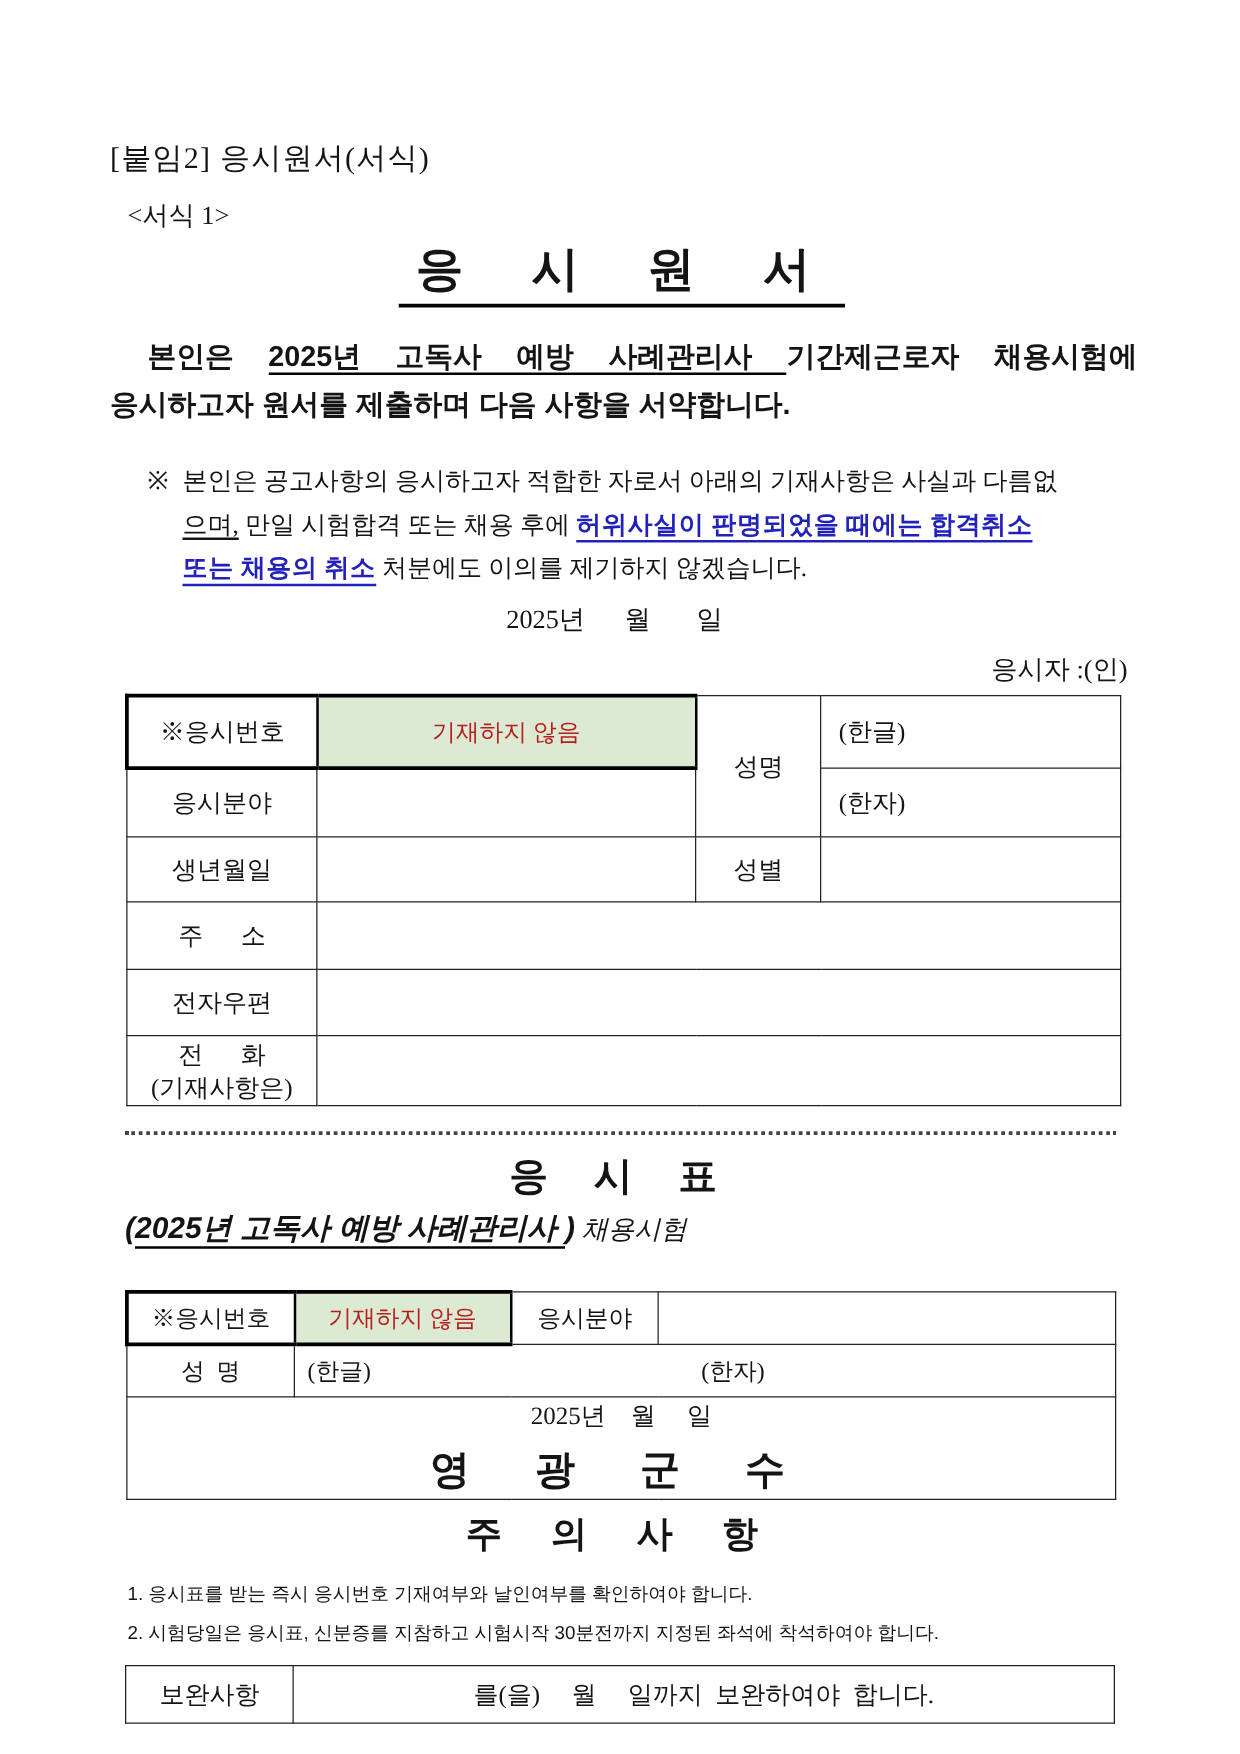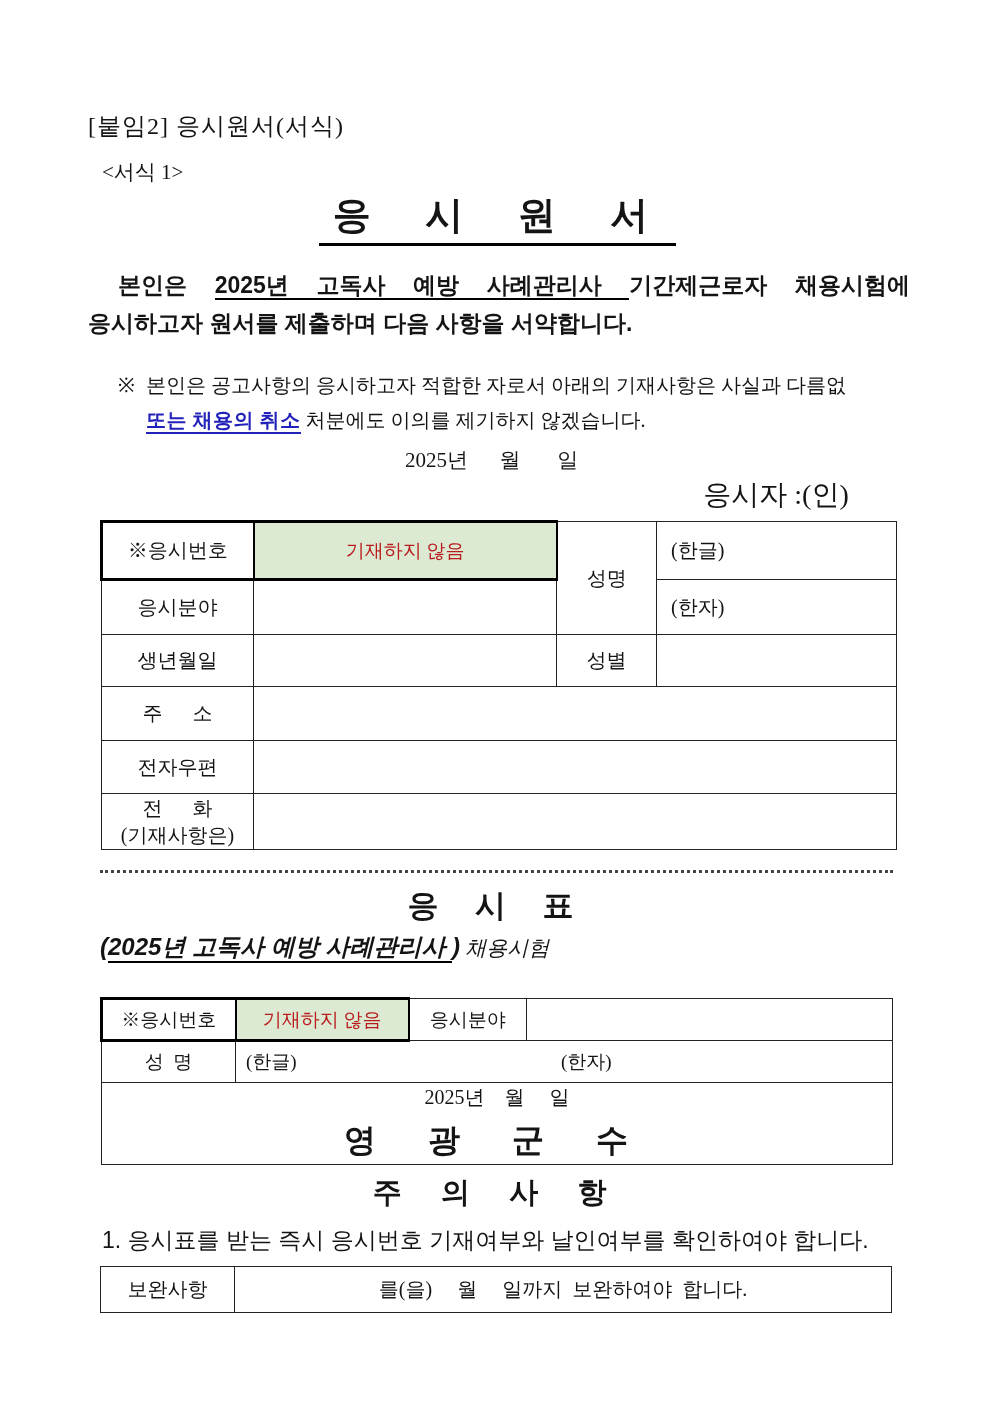--- a/index.html
+++ b/index.html
@@ -35,21 +35,21 @@
   .note .cont { margin-left:28px; }
   .note .marker { display:inline-block; width:28px; }
   .u-plain { text-decoration:underline; text-underline-offset:4px; }
   .blue-u {
     color:#2222bb; font-weight:bold;
     border-bottom:2px solid #2222bb; padding-bottom:1px;
     letter-spacing:0.5px;
   }
 
   .date-line { margin-top:8px; margin-left:305px; font-size:21px; white-space:pre; }
-  .applicant-line { display:flex; justify-content:center; width:252px; margin-left:550px; margin-top:2px; font-size:28px; }
+  .applicant-line { display:flex; justify-content:flex-end; width:252px; margin-left:550px; margin-top:12px; font-size:21px; }
 
   table { border-collapse:collapse; table-layout:fixed; }
   td { border:1px solid #222; font-size:20px; vertical-align:middle; }
   td.lbl { text-align:center; white-space:pre; }
   .green-cell { background:#dcead3; text-align:center; color:#b91c1c; font-size:19px; }
 
   #t1 { width:795px; margin-top:6px; }
   #t1 td.tk-l { border-top:3px solid #000; border-left:3px solid #000; border-bottom:3px solid #000; border-right:2px solid #000; }
   #t1 td.tk-r { border-top:3px solid #000; border-bottom:3px solid #000; border-right:2px solid #000; }
   #t1 td.val { padding-left:14px; }
@@ -69,21 +69,21 @@
   #t2 td.tk-r { border-top:3px solid #000; border-bottom:3px solid #000; border-right:2px solid #000; }
   #t2 .name-val { padding-left:10px; }
   #t2 .name-val .hangul { display:inline-block; width:315px; }
   .sig-cell { text-align:center; }
   .sig-date { font-size:20px; white-space:pre; }
   .sig-name { margin-top:8px; font-size:32px; font-weight:bold; letter-spacing:22px; }
 
   .caution-head { text-align:center; margin-top:8px; font-size:29px; font-weight:bold; letter-spacing:16px; }
   .notices { margin-top:12px; margin-left:2px;
     font-family:"Liberation Sans","DejaVu Sans",sans-serif;
-    font-size:23px; line-height:31px; }
+    font-size:15px; line-height:31px; }
 
   #t3 { width:791px; margin-top:10px; }
   #t3 td { font-size:20px; }
   #t3 .supp-val { text-align:center; white-space:pre; }
 </style>
 </head>
 <body>
 
 <div class="page">
 
@@ -94,20 +94,21 @@
     <span class="main-title">응 시 원 서</span>
   </div>
 
   <div class="pledge">
     <div class="l1"><span>본인은 </span><span class="u-black">2025년 고독사 예방 사례관리사 </span><span>기간제근로자 채용시험에</span></div>
     <div class="l2">응시하고자 원서를 제출하며 다음 사항을 서약합니다.</div>
   </div>
 
   <div class="note">
     <div><span class="marker">※</span><span>본인은 공고사항의 응시하고자 적합한 자로서 아래의 기재사항은 사실과 다름없</span></div>
+    <div class="cont"><span class="u-plain">으며,</span><span> 만일 시험합격 또는 채용 후에 </span><span class="blue-u">허위사실이 판명되었을 때에는 합격취소</span></div>
     <div class="cont"><span class="blue-u">또는 채용의 취소</span><span> 처분에도 이의를 제기하지 않겠습니다.</span></div>
   </div>
 
   <div class="date-line serif">2025년      월       일</div>
 
   <div class="applicant-line">
     <span>응시자 :</span>
     <span>(인)</span>
   </div>
 
@@ -179,20 +180,21 @@
         <div class="sig-date">2025년    월     일</div>
         <div class="sig-name">영 광 군 수</div>
       </td>
     </tr>
   </tbody>
     </table>
 
   <div class="caution-head">주 의 사 항</div>
   <div class="notices">
     <div>1. 응시표를 받는 즉시 응시번호 기재여부와 날인여부를 확인하여야 합니다.</div>
+    <div>2. 시험당일은 응시표, 신분증를 지참하고 시험시작 30분전까지 지정된 좌석에 착석하여야 합니다.</div>
   </div>
 
   <table id="t3">
     <colgroup>
         <col style="width:134px">
         <col style="width:657px">
       </colgroup>
     <tbody>
         <tr style="height:46px">
       <td class="lbl">보완사항</td>

